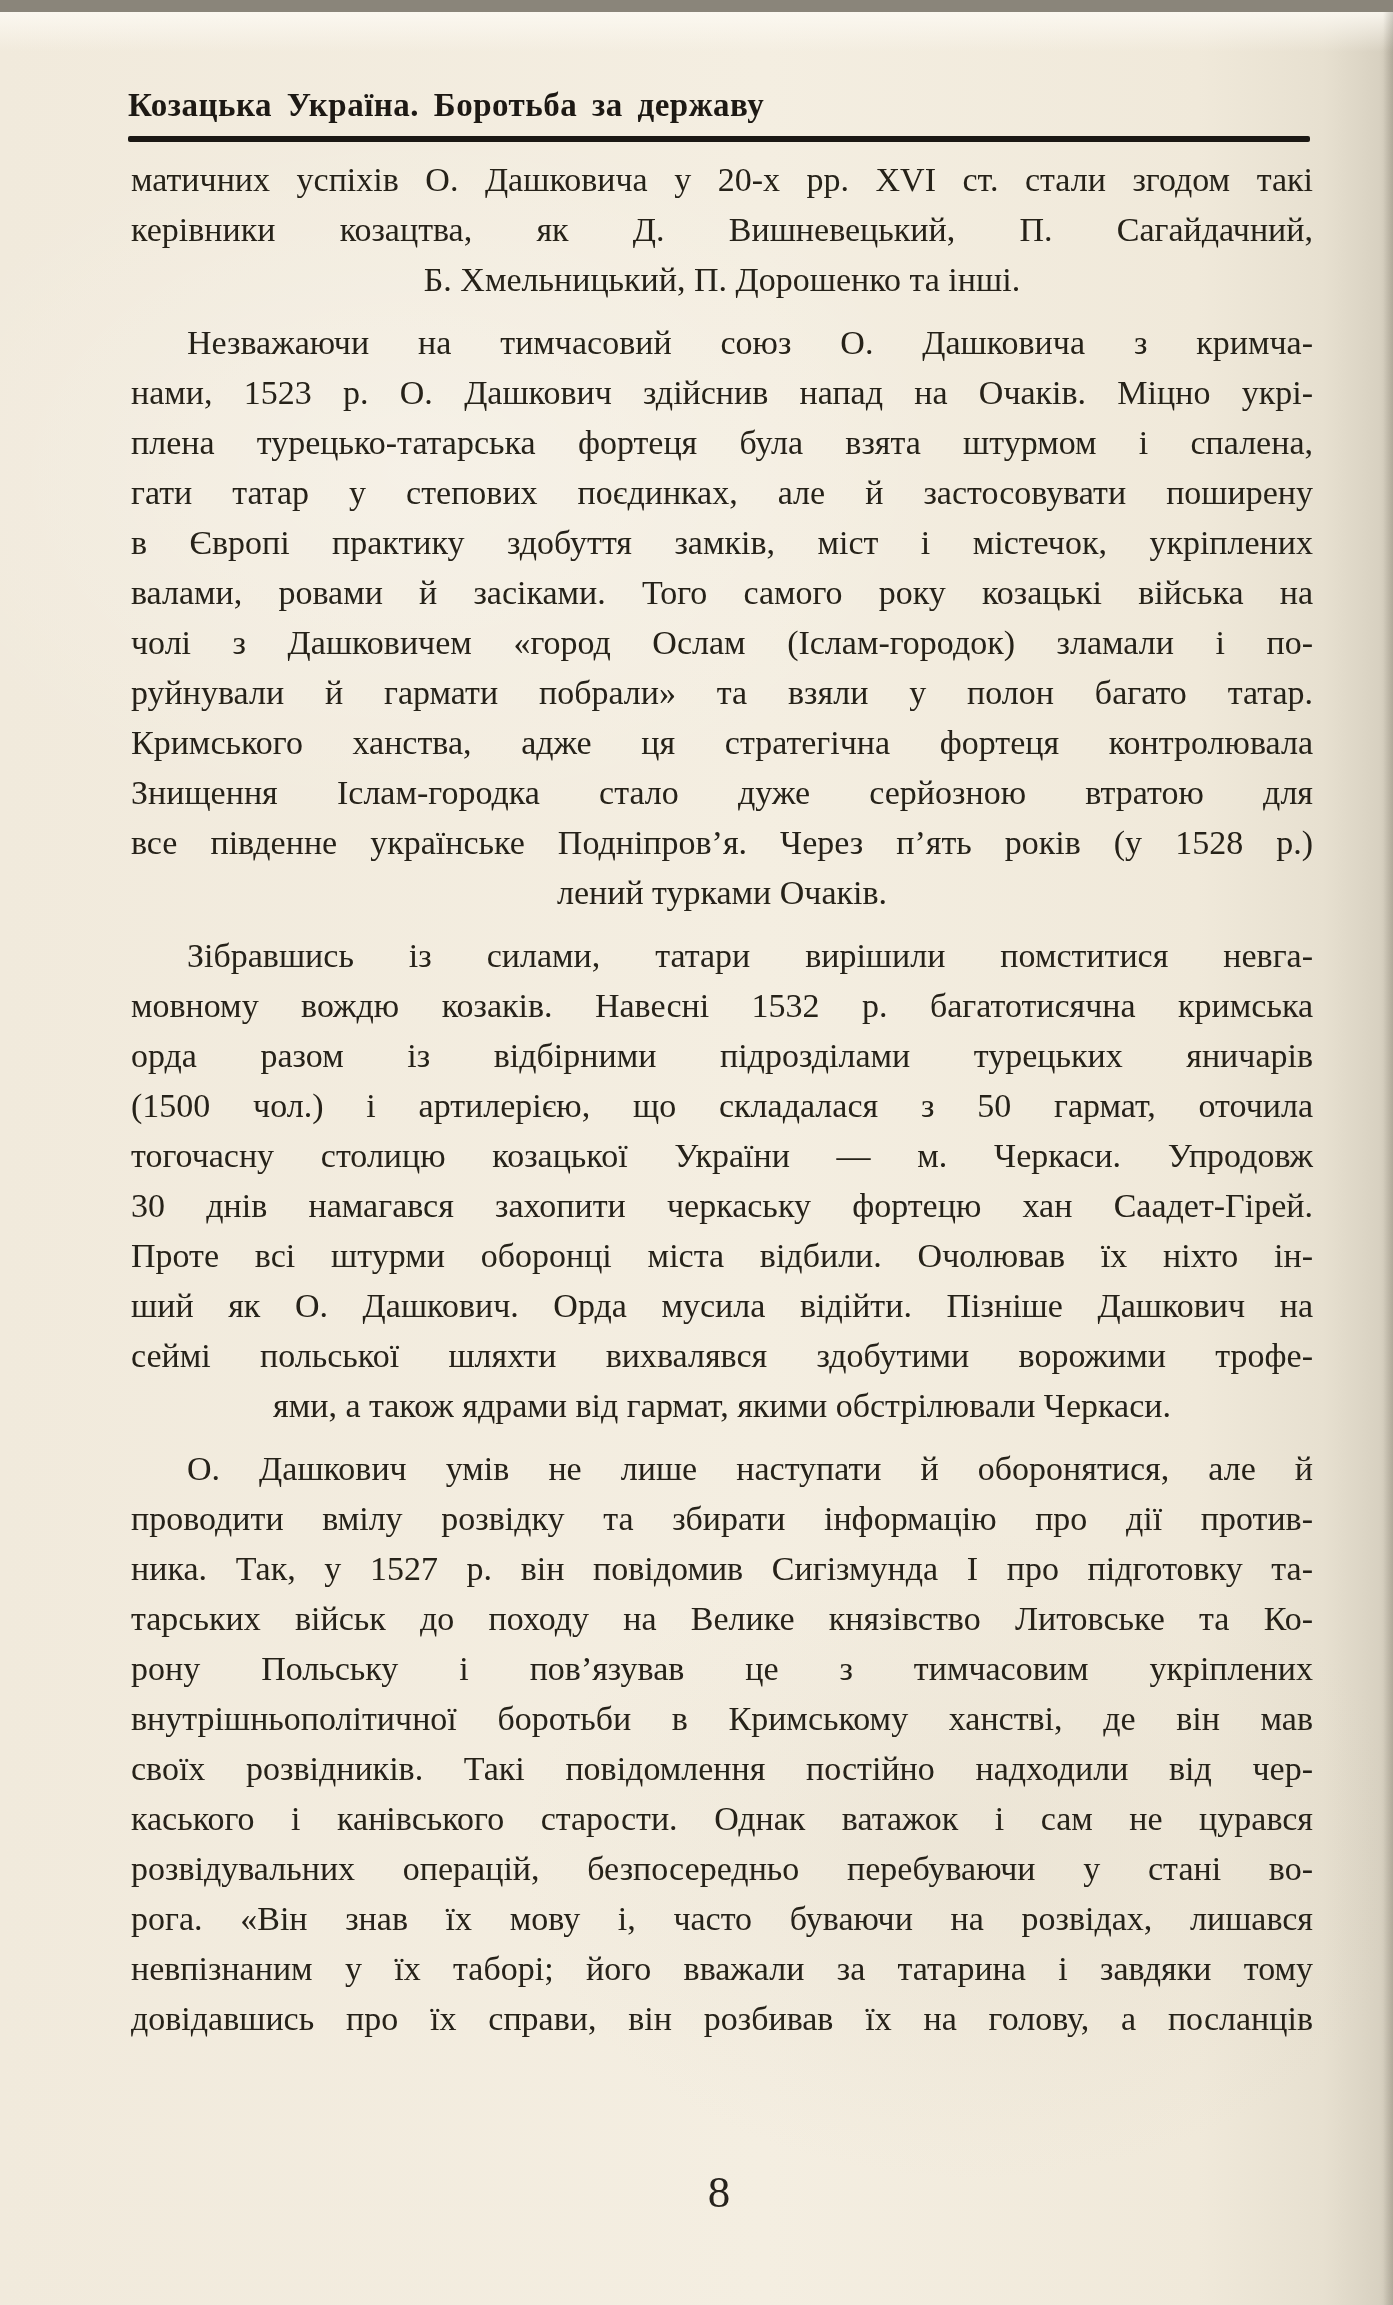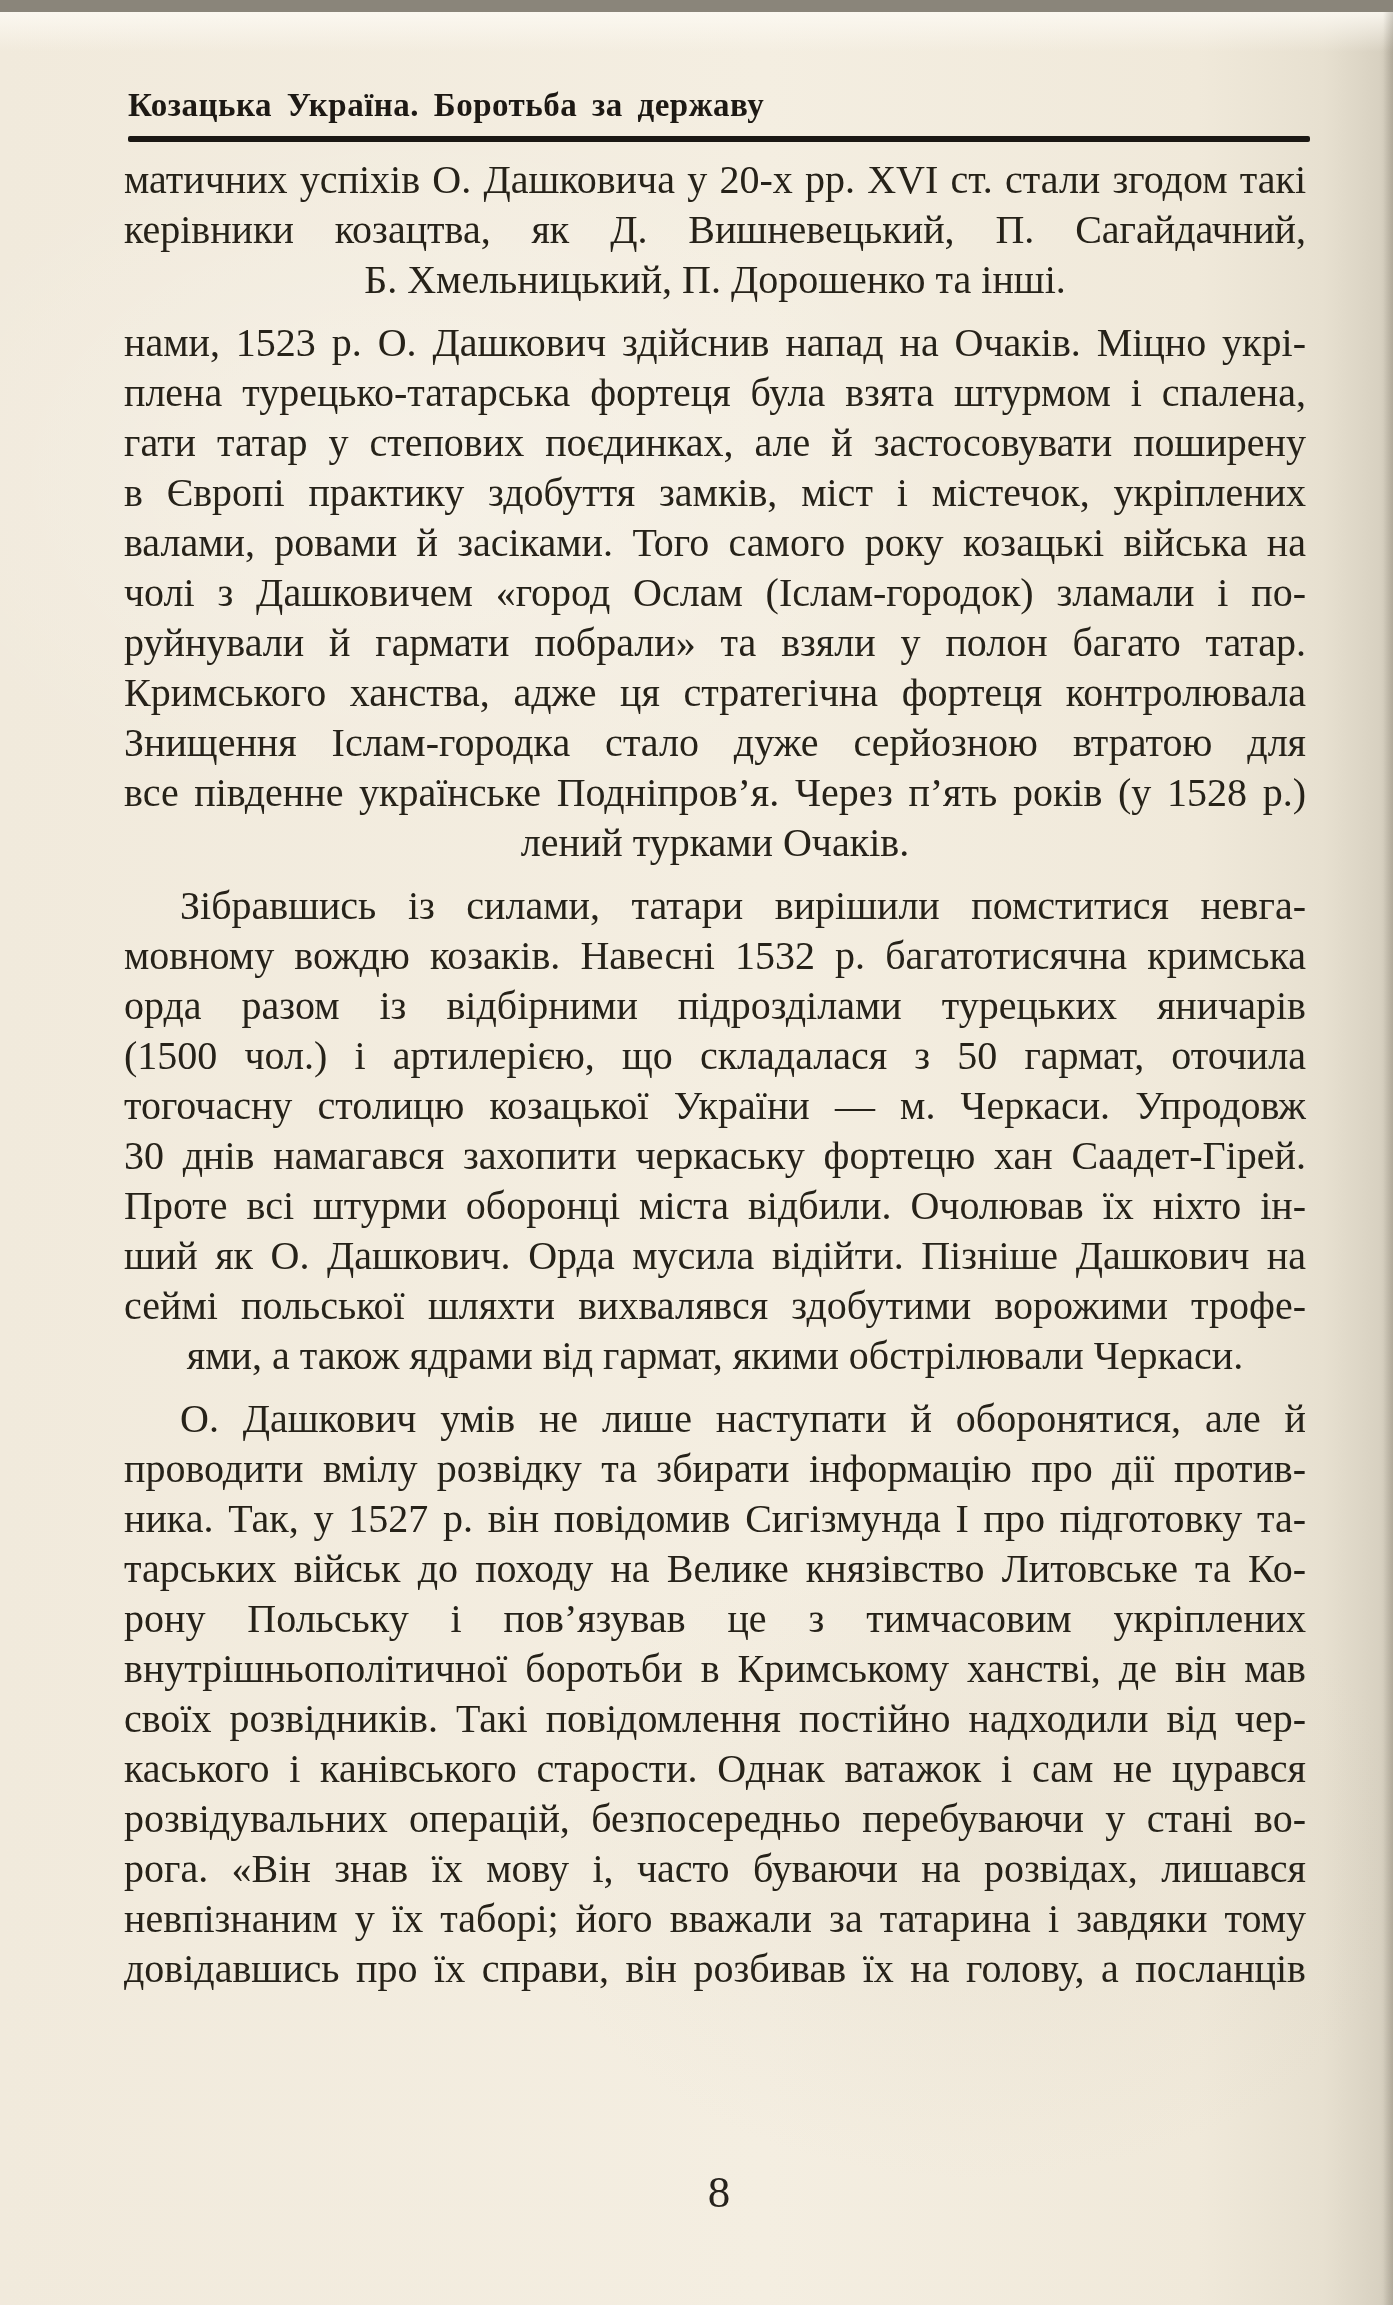--- a/index.html
+++ b/index.html
@@ -28,22 +28,22 @@
     position:absolute;left:128px;top:74px;width:1182px;
     font-size:33px;font-weight:bold;line-height:38px;
     letter-spacing:0.5px;word-spacing:6px;color:#1d1914;
     white-space:nowrap;
   }
   .rule{
     position:absolute;left:128px;top:124px;width:1182px;height:6px;
     background:#1b1814;border-radius:2px;
   }
   .body{
-    position:absolute;left:124px;top:143px;width:1182px;
-    font-size:40px;color:#262219;
+    position:absolute;left:131px;top:143px;width:1182px;
+    font-size:34px;color:#262219;
   }
   .para + .para{margin-top:13px;}
   .line{
     height:50px;line-height:50px;
     text-align:center;
     overflow:visible;
   }
   .line.just{text-align:justify;text-align-last:justify;}
   .line.first{text-indent:56px;}
   .pagenum{
@@ -58,20 +58,21 @@
   <div class="edge-right"></div>
   <div class="header">Козацька  Україна. Боротьба за державу</div>
   <div class="rule"></div>
   <div class="body">
       <div class="para">
         <div class="line just">матичних успіхів О. Дашковича у 20-х рр. XVI ст. стали згодом такі</div>
         <div class="line just">керівники козацтва, як Д. Вишневецький, П. Сагайдачний,</div>
         <div class="line">Б. Хмельницький, П. Дорошенко та інші.</div>
       </div>
       <div class="para">
+        <div class="line just first">Незважаючи на тимчасовий союз О. Дашковича з кримча-</div>
         <div class="line just">нами, 1523 р. О. Дашкович здійснив напад на Очаків. Міцно укрі-</div>
         <div class="line just">плена турецько-татарська фортеця була взята штурмом і спалена,</div>
         <div class="line just">гати татар у степових поєдинках, але й застосовувати поширену</div>
         <div class="line just">в Європі практику здобуття замків, міст і містечок, укріплених</div>
         <div class="line just">валами, ровами й засіками. Того самого року козацькі війська на</div>
         <div class="line just">чолі з Дашковичем «город Ослам (Іслам-городок) зламали і по-</div>
         <div class="line just">руйнували й гармати побрали» та взяли у полон багато татар.</div>
         <div class="line just">Кримського ханства, адже ця стратегічна фортеця контролювала</div>
         <div class="line just">Знищення Іслам-городка стало дуже серйозною втратою для</div>
         <div class="line just">все південне українське Подніпров’я. Через п’ять років (у 1528 р.)</div>

